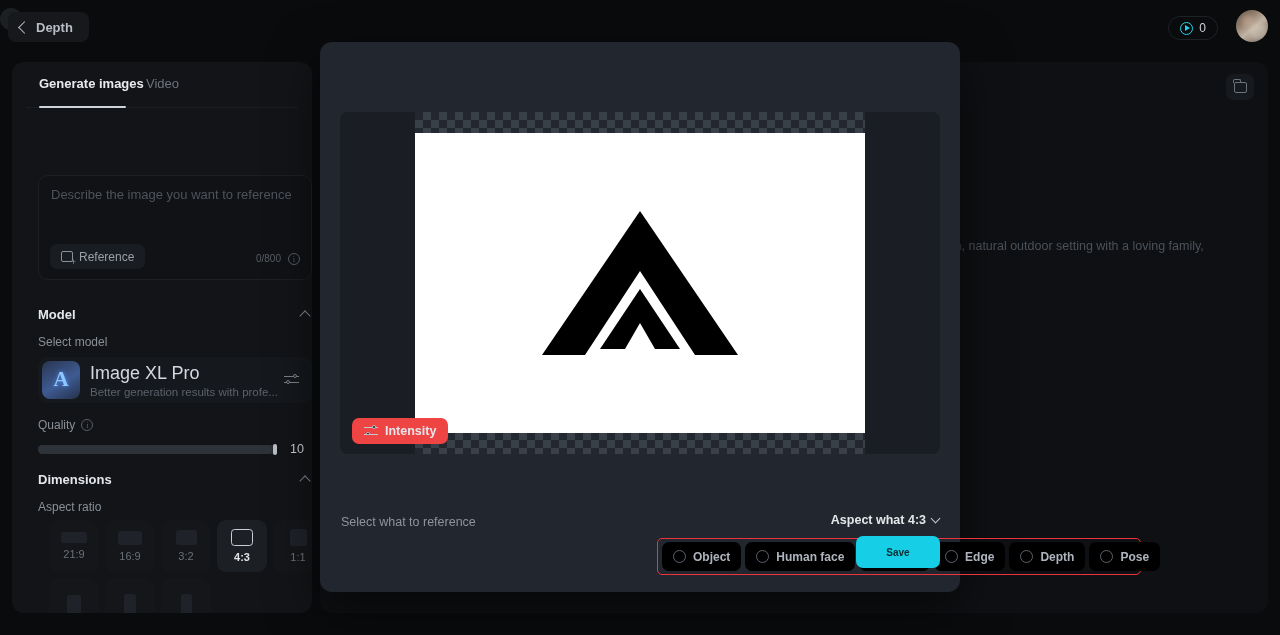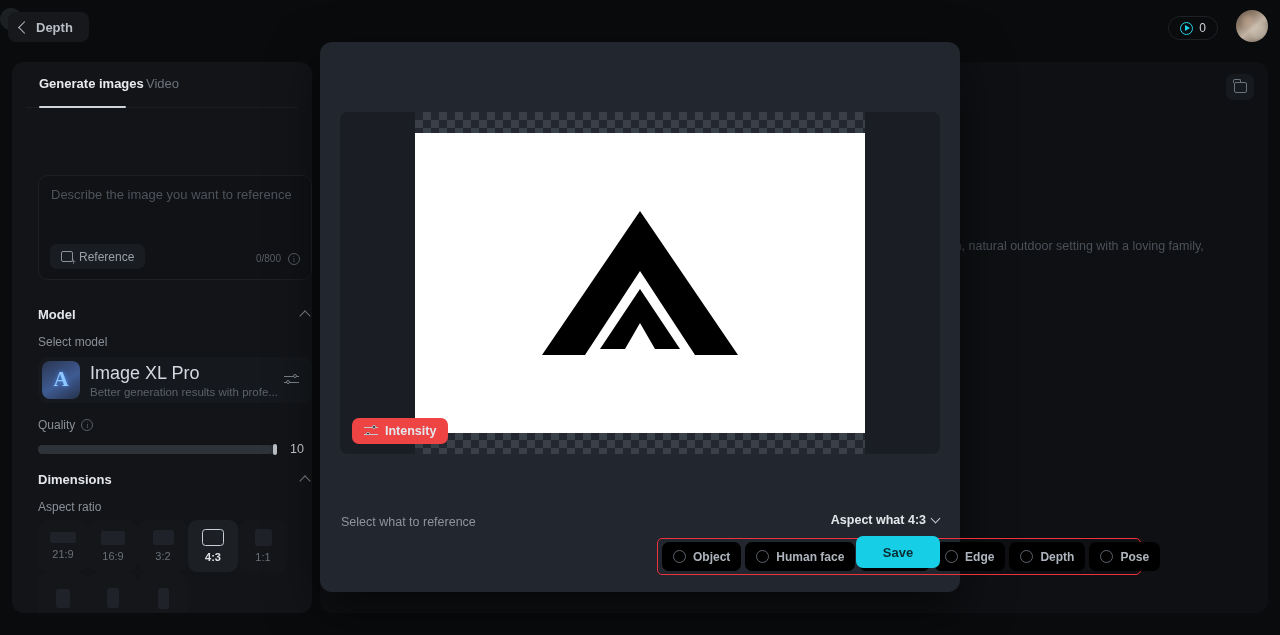--- a/index.html
+++ b/index.html
@@ -101,22 +101,22 @@
   .sliders-ic i:nth-child(1){ top: 2px; } .sliders-ic i:nth-child(2){ top: 8px; }
   .sliders-ic b { position: absolute; width: 4px; height: 4px; border-radius:50%; border:1.2px solid #7c828a; background:#15181c; }
   .sliders-ic b:nth-child(3){ left: 9px; top: 0.3px; } .sliders-ic b:nth-child(4){ left: 2px; top: 6.3px; }
 
   .q-row { position: absolute; left: 26px; top: 380px; width: 274px; display: flex; align-items: center; }
   .q-track { width: 239px; height: 9px; border-radius: 5px; background: #292d33; position: relative; cursor: pointer; }
   .q-fill { position: absolute; left: 0; top: 0; height: 9px; width: 98%; border-radius: 5px; background: #2e333a; }
   .q-knob { position: absolute; right: 0px; top: -1px; width: 4px; height: 11px; border-radius: 2px; background: #b9bec5; }
   .q-val { margin-left: 13px; color: #c8ccd2; font-size: 12.5px; }
 
-  .ar-grid { position: absolute; left: 26px; top: 458px; width: 274px;
-    display: grid; grid-template-columns: repeat(5, 50px); }
+  .ar-grid { position: absolute; left: 37px; top: 458px; width: 274px;
+    display: grid; grid-template-columns: repeat(5, 50px); gap: 6px; }
   .ar-cell { width: 50px; height: 52px; border-radius: 9px; background: #141619;
     display: flex; flex-direction: column; align-items: center; justify-content: center; gap: 5px; cursor: pointer; }
   .ar-cell.sel { background: #1c2024; }
   .ar-box { background: #1f2329; border-radius: 2.5px; }
   .ar-cell.sel .ar-box { background: transparent; border: 1.6px solid #c9ced5; border-radius: 3.5px; }
   .ar-lab { font-size: 11px; color: #6b7179; }
   .ar-cell.sel .ar-lab { color: #dfe3e8; font-weight: 600; }
 
   
   .main-panel { position: absolute; left: 320px; top: 62px; width: 948px; height: 551px;
@@ -168,21 +168,21 @@
   .radio-pill { display: flex; align-items: center; gap: 7px; height: 29px; padding: 0 11px;
     border-radius: 7px; background: #000000; margin: 0 2px; cursor: pointer; }
   .radio-pill .rb { width: 13px; height: 13px; border-radius: 50%; border: 1.5px solid #5d646e; flex: none; }
   .radio-pill.on .rb { border-color: #ffffff; position: relative; }
   .radio-pill.on .rb::after { content:""; position:absolute; left:3px; top:3px; width:5px; height:5px;
     border-radius:50%; background:#ffffff; }
   .radio-pill .rl { color: #aeb4bd; font-size: 12px; font-weight: 600; white-space: nowrap; }
   .radio-pill.on .rl { color: #ffffff; font-weight: 700; }
 
   .save-btn { position: absolute; right: 20px; bottom: 24px; width: 84px; height: 32px;
-    border-radius: 7px; background: #16cfe6; color: #0a2d33; font-size: 13px; font-weight: 700;
+    border-radius: 7px; background: #16cfe6; color: #0a2d33; font-size: 10px; font-weight: 700;
     display: flex; align-items: center; justify-content: center; cursor: pointer; }
 </style>
 </head>
 <body>
 
 <div id="root">
 
   <div class="topbar">
     <div class="corner-dot"></div>
     <div class="back-btn">

